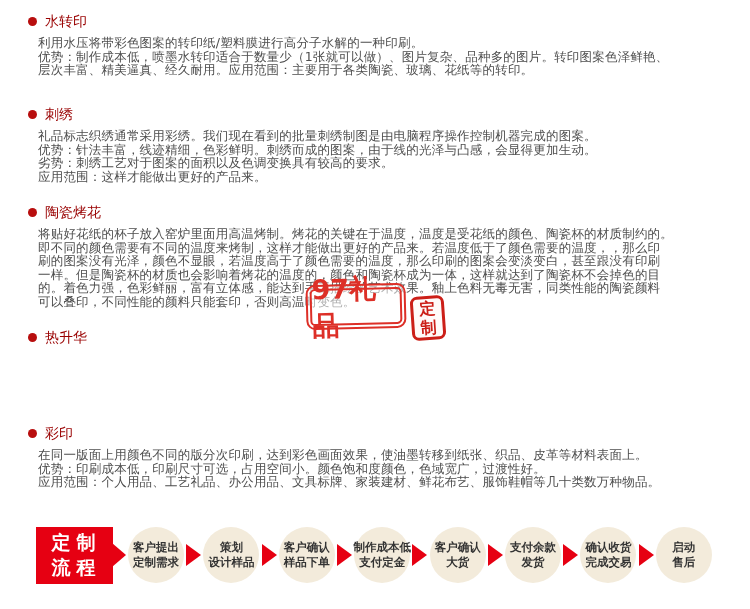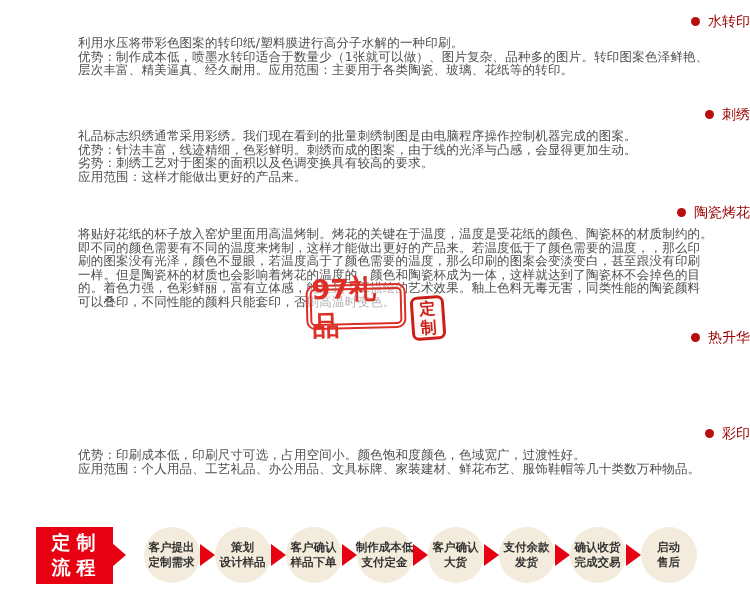--- a/index.html
+++ b/index.html
@@ -6,32 +6,32 @@
   html,body { background:#ffffff; }
   .page {
     position:relative;
     width:750px; height:609px;
     background:#ffffff;
     overflow:hidden;
     font-family:"DejaVu Sans", sans-serif;
   }
   
   .sec { position:absolute; left:0; width:750px; }
-  .sec-head { display:flex; align-items:center; padding-left:28px;justify-content:flex-end; }
+  .sec-head { display:flex; align-items:center; padding-left:28px; }
   .bullet {
     width:9px; height:9px; border-radius:50%;
     background:#b80e0e; flex:none; margin-right:8px;
   }
   .sec-title {
     color:#990000; font-size:14px; font-weight:normal; line-height:18px;
   }
   .sec-body { padding-left:38px; margin-top:6px; }
   .bl {
     color:#4d4d4d; font-size:12.5px; line-height:13.6px;
-    white-space:nowrap; letter-spacing:0.2px;margin-left:40px;
+    white-space:nowrap; letter-spacing:0.2px;
   }
   
   .wm-brand {
     position:absolute; left:306px; top:284px;
     width:100px; height:45px;
     border:6px double #dd2f27; border-radius:9px;
     color:#dd2f27; font-size:27px; font-weight:bold;
     display:flex; align-items:center; justify-content:center;
     letter-spacing:0px; background:rgba(255,255,255,0.55);
     transform:rotate(-1.5deg);
@@ -61,21 +61,21 @@
   }
   .flow-label-pointer {
     position:absolute; right:-13px; top:50%; margin-top:-12px;
     width:0; height:0;
     border-top:12px solid transparent;
     border-bottom:12px solid transparent;
     border-left:14px solid #e60012;
   }
   .flow-steps {
     flex:1; margin-left:15px;
-    display:flex; align-items:center; justify-content:center;
+    display:flex; align-items:center; justify-content:space-between;
   }
   .step {
     flex:none; width:56px; height:56px; border-radius:50%;
     background:#f3ebdb; color:#333333;
     font-size:11.5px; font-weight:bold; line-height:15px;
     display:flex; flex-direction:column; align-items:center; justify-content:center;
     text-align:center; white-space:nowrap;
   }
   .arrow {
     flex:none; width:0; height:0;
@@ -135,20 +135,21 @@
       <h2 class="sec-title">热升华</h2>
     </div>
   </section>
 
   <section class="sec" style="top:424px">
     <div class="sec-head">
       <span class="bullet"></span>
       <h2 class="sec-title">彩印</h2>
     </div>
     <div class="sec-body">
+      <div class="bl">在同一版面上用颜色不同的版分次印刷，达到彩色画面效果，使油墨转移到纸张、织品、皮革等材料表面上。</div>
       <div class="bl">优势：印刷成本低，印刷尺寸可选，占用空间小。颜色饱和度颜色，色域宽广，过渡性好。</div>
       <div class="bl">应用范围：个人用品、工艺礼品、办公用品、文具标牌、家装建材、鲜花布艺、服饰鞋帽等几十类数万种物品。</div>
     </div>
   </section>
 
   <div class="wm-brand">97礼品</div>
   <div class="wm-seal">
     <span>定</span>
     <span>制</span>
   </div>

